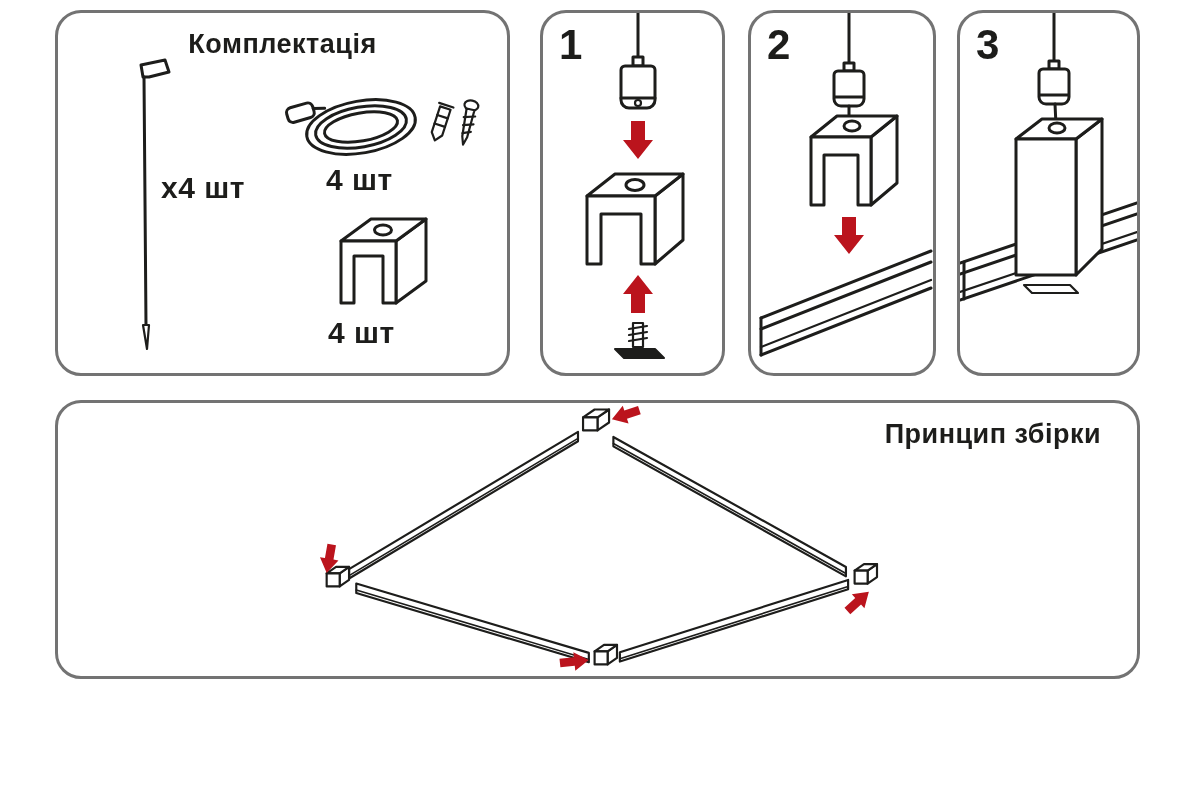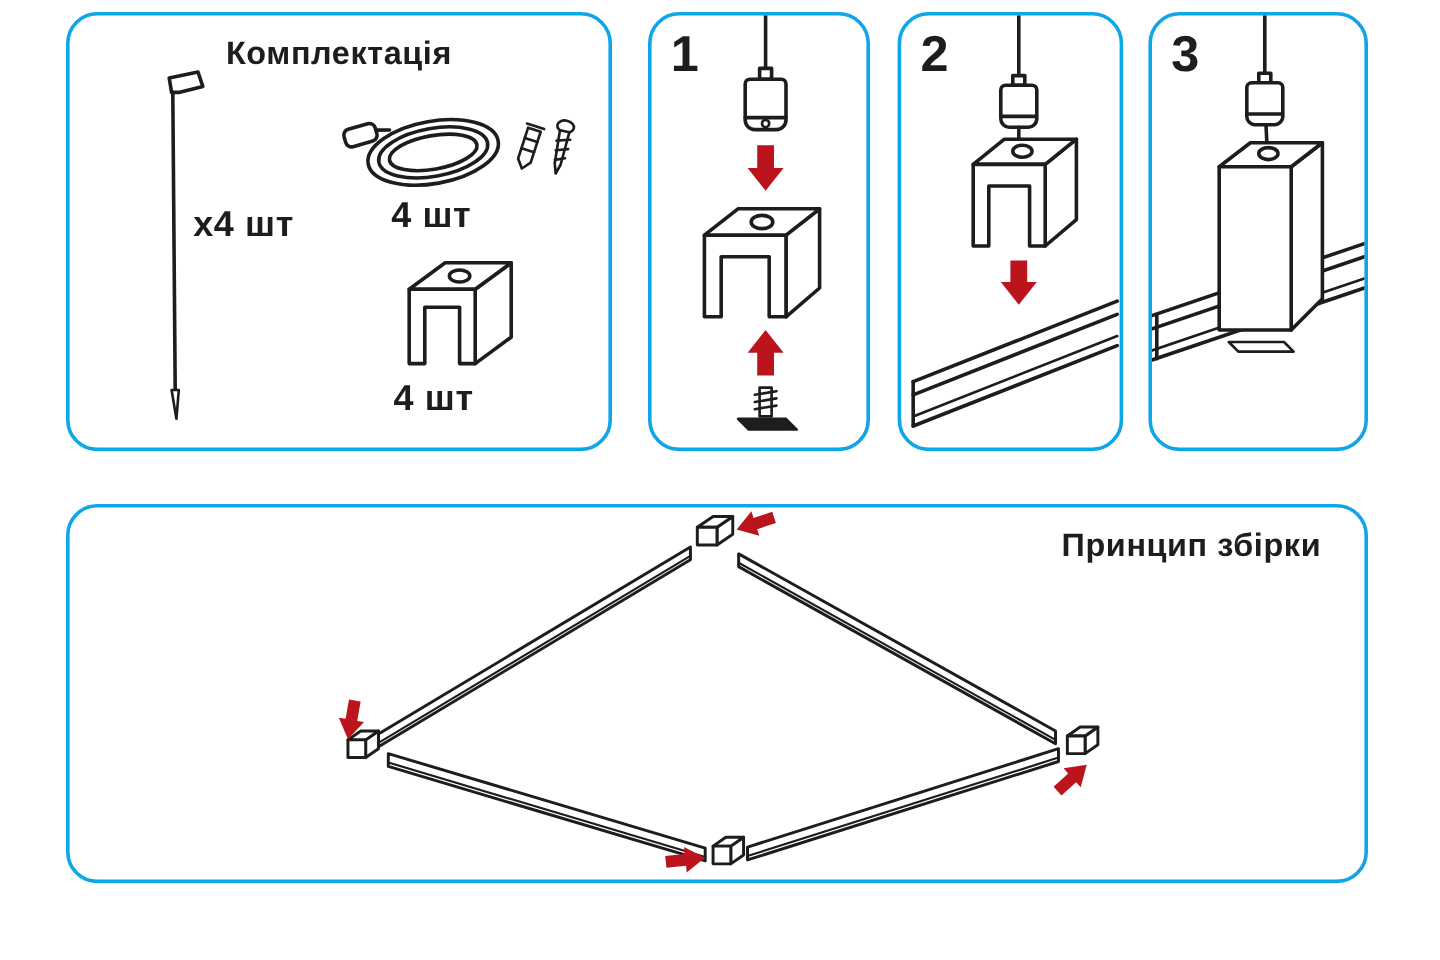--- a/index.html
+++ b/index.html
@@ -5,29 +5,29 @@
   * { margin: 0; padding: 0; box-sizing: border-box; }
   html, body { background: #ffffff; }
   body {
     width: 1200px; height: 800px;
     position: relative; overflow: hidden;
     font-family: "Liberation Sans", sans-serif;
     color: #1d1d1b;
   }
   .panel {
     position: absolute;
-    border: 3px solid #0ea5e9;
+    border: 3px solid #737373;
     border-radius: 26px;
     background: #ffffff;
   }
   #kit-panel      { left: 55px;  top: 10px;  width: 455px;  height: 366px; }
   #step-1         { left: 540px; top: 10px;  width: 185px;  height: 366px; }
   #step-2         { left: 748px; top: 10px;  width: 188px;  height: 366px; }
   #step-3         { left: 957px; top: 10px;  width: 183px;  height: 366px; }
-  #assembly-panel { left: 55px;  top: 420px; width: 1085px; height: 316px; }
+  #assembly-panel { left: 55px;  top: 400px; width: 1085px; height: 279px; }
 
   .kit-title {
     position: absolute; top: 16px; left: 0; width: 100%;
     text-align: center; font-size: 27px; font-weight: 600;
     letter-spacing: 0.5px;
   }
   .assembly-title {
     position: absolute; top: 16px; right: 36px;
     font-size: 27px; font-weight: 600; letter-spacing: 0.5px;
   }

